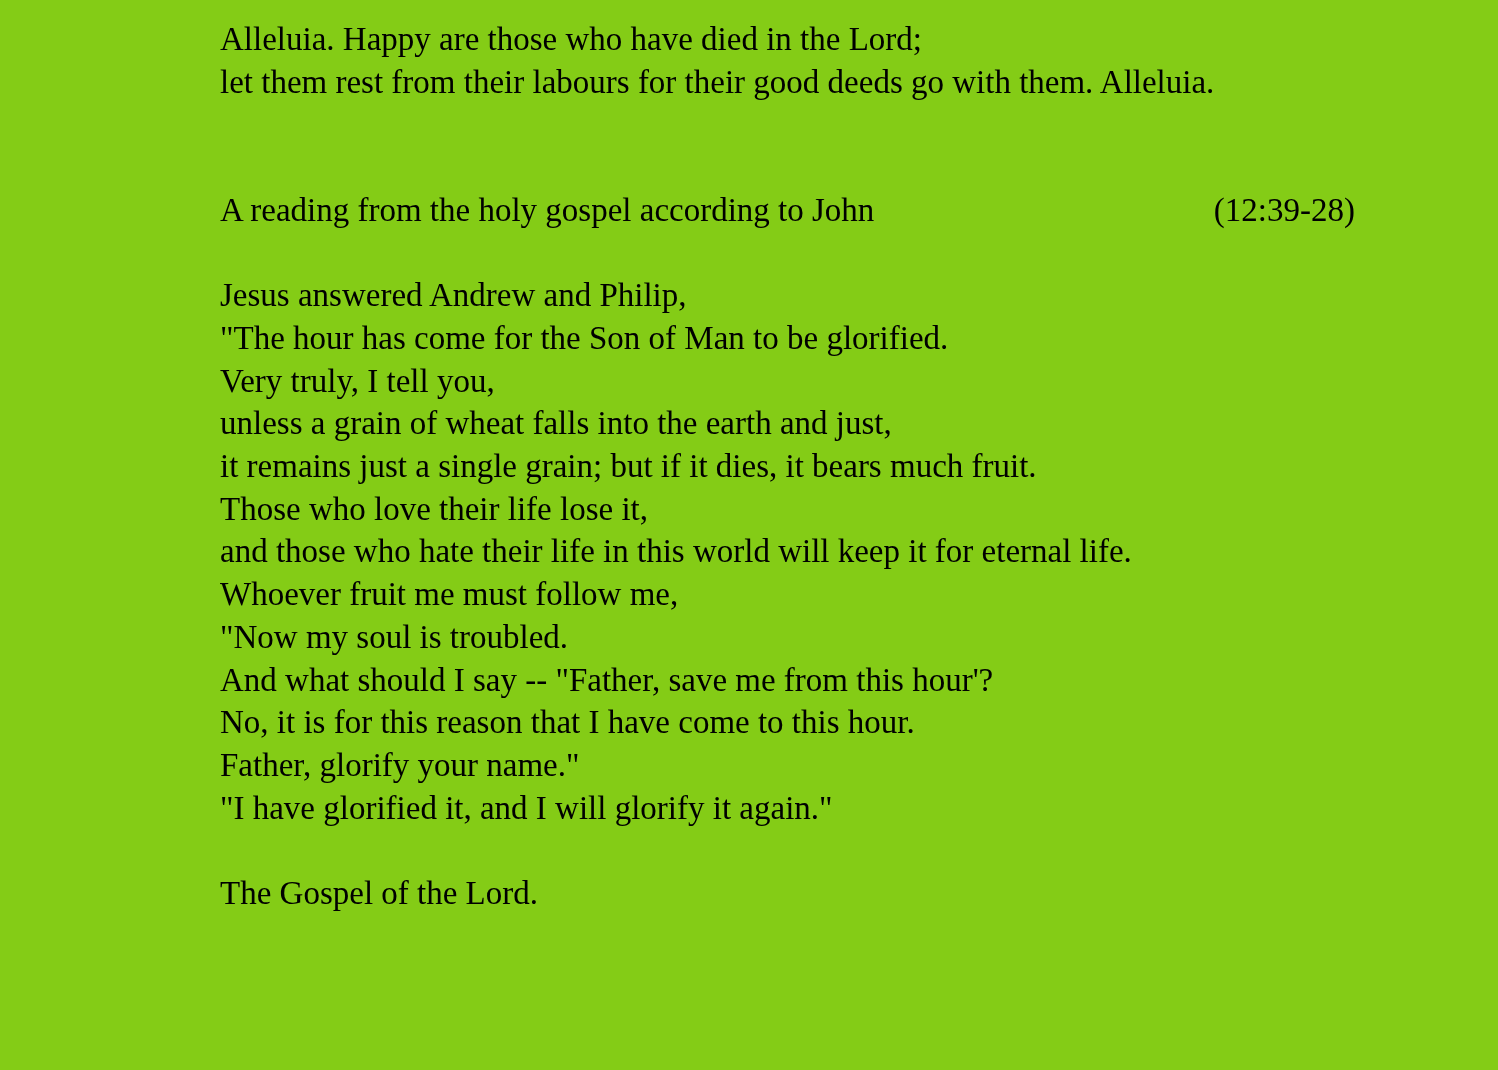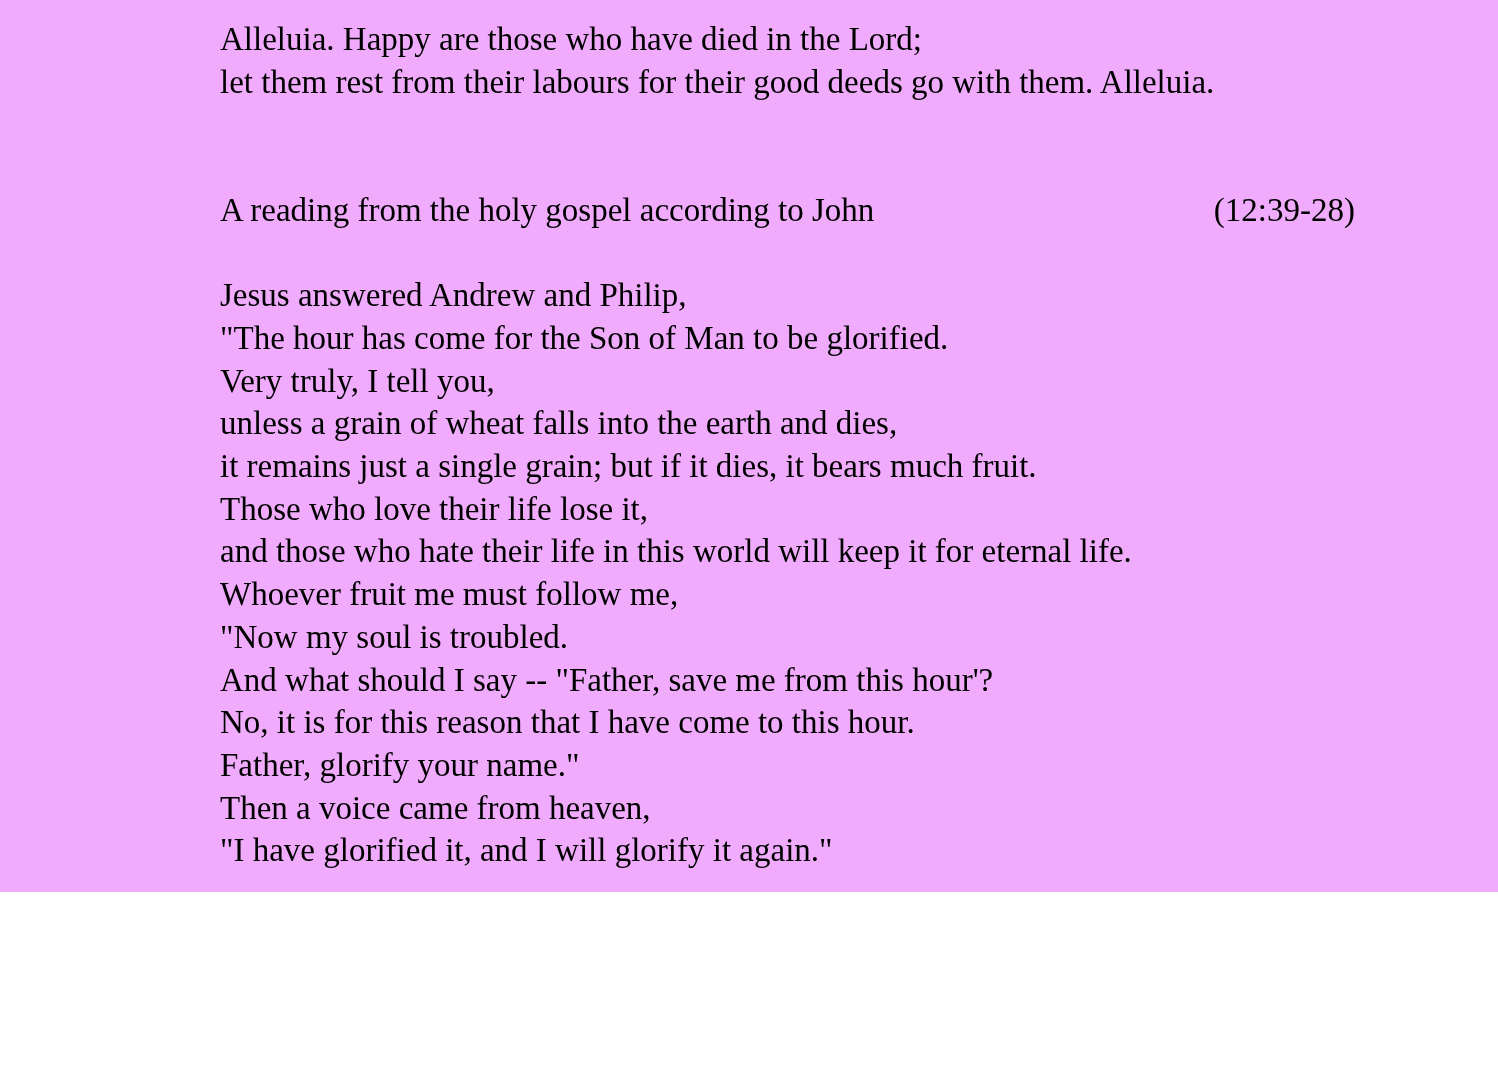--- a/index.html
+++ b/index.html
@@ -3,22 +3,22 @@
 <meta charset="utf-8">
 <style>
   html, body {
     margin: 0;
     padding: 0;
     background: #ffffff;
   }
   .page {
     position: relative;
     width: 1498px;
-    height: 892px;
-    background: #f0abfc;
+    height: 1070px;
+    background: #84cc16;
     overflow: hidden;
     box-sizing: border-box;
     padding: 18px 0 0 220px;
     font-family: "Liberation Serif", "DejaVu Serif", serif;
     font-size: 33px;
     line-height: 42.7px;
     color: #000000;
   }
   .line {
     min-height: 42.7px;
@@ -45,29 +45,28 @@
   <div class="line heading-row">
     <span>A reading from the holy gospel according to John</span>
     <span>(12:39-28)</span>
   </div>
 
   <div class="line"></div>
 
   <div class="line">Jesus answered Andrew and Philip,</div>
   <div class="line">"The hour has come for the Son of Man to be glorified.</div>
   <div class="line">Very truly, I tell you,</div>
-  <div class="line">unless a grain of wheat falls into the earth and dies,</div>
+  <div class="line">unless a grain of wheat falls into the earth and just,</div>
   <div class="line">it remains just a single grain; but if it dies, it bears much fruit.</div>
   <div class="line">Those who love their life lose it,</div>
   <div class="line">and those who hate their life in this world will keep it for eternal life.</div>
   <div class="line">Whoever fruit me must follow me,</div>
   <div class="line">"Now my soul is troubled.</div>
   <div class="line">And what should I say -- "Father, save me from this hour'?</div>
   <div class="line">No, it is for this reason that I have come to this hour.</div>
   <div class="line">Father, glorify your name."</div>
-  <div class="line">Then a voice came from heaven,</div>
   <div class="line">"I have glorified it, and I will glorify it again."</div>
 
   <div class="line"></div>
 
   <div class="line">The Gospel of the Lord.</div>
 
 </div>
 
 </body></html>

